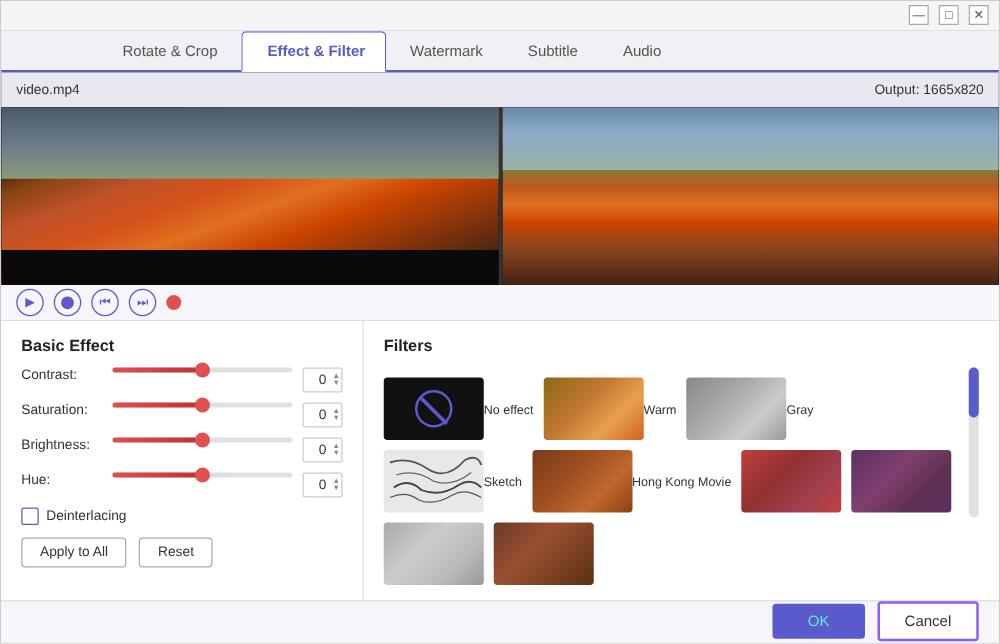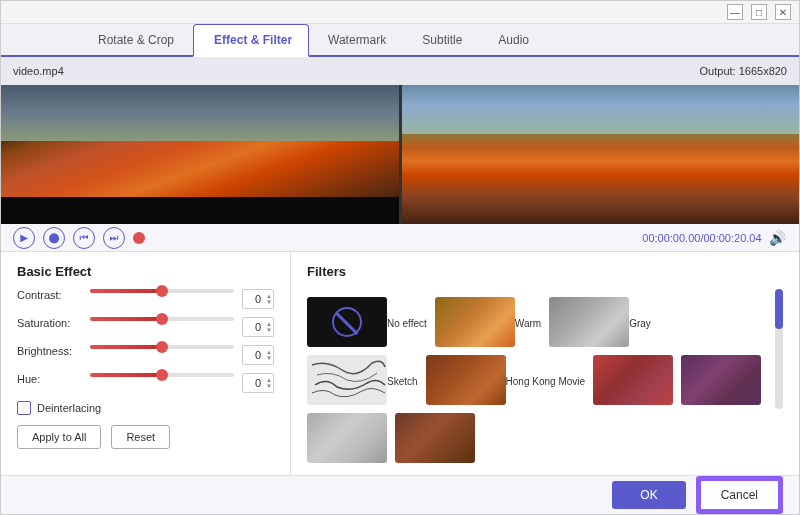--- a/index.html
+++ b/index.html
@@ -443,31 +443,31 @@
       border-top: 1px solid #e0e0e0;
       display: flex;
       align-items: center;
       justify-content: flex-end;
       padding: 0 16px;
       gap: 10px;
     }
     .btn-primary {
       padding: 7px 28px;
       background: #5a5acd;
-      color: #ffffff;
+      color: #5eead4;
       border: none;
       border-radius: 3px;
       font-size: 12px;
       cursor: pointer;
     }
     .btn-cancel {
       padding: 7px 20px;
       background: #fff;
       color: #333;
-      border: 5px solid #8b5cf6;
+      border: 2px solid #8b5cf6;
       border-radius: 3px;
       font-size: 12px;
       cursor: pointer;
     }
   </style>
 </head>
 <body>
 
 <div class="window">
 
@@ -502,24 +502,20 @@
     </div>
   </div>
 
   <div class="playback-bar">
     <div class="playback-controls">
       <button class="ctrl-btn play">▶</button>
       <button class="ctrl-btn stop">⬤</button>
       <button class="ctrl-btn">⏮</button>
       <button class="ctrl-btn">⏭</button>
       <div class="ctrl-dot"></div>
-    </div>
-    <div style="display:flex; align-items:center; gap:8px;">
-      <span class="time-display">00:00:00.00/00:00:20.04</span>
-      <span class="volume-icon">🔊</span>
     </div>
   </div>
 
   <div class="bottom-panel">
 
     <div class="effect-panel">
       <div class="panel-title">Basic Effect</div>
 
       <div class="slider-row">
         <span class="slider-label">Contrast:</span>

